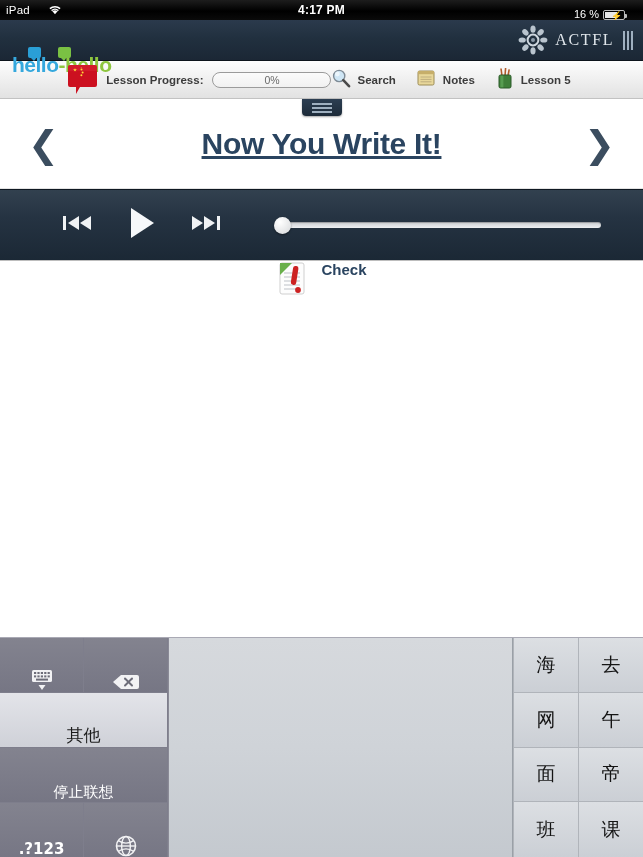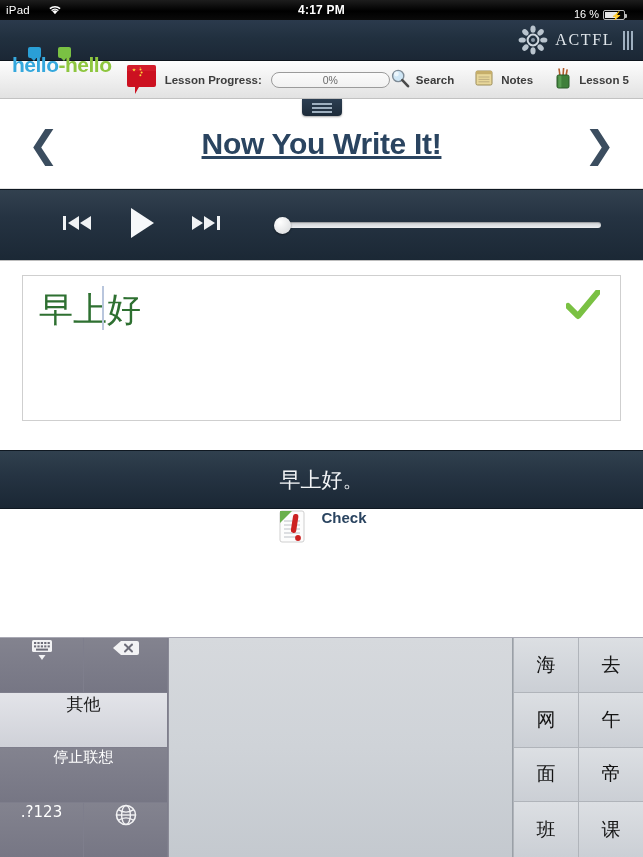--- a/index.html
+++ b/index.html
@@ -79,21 +79,21 @@
     font-family: "Liberation Serif", serif;
   }
   .bars { display: flex; gap: 2px; margin-left: 2px; }
   .bars i { display: block; width: 2px; height: 19px; background: #9fb0c0; }
 
   
   .toolbar {
     height: 38px;
     background: linear-gradient(to bottom, #fdfdfd 0%, #efefef 52%, #e2e2e2 100%);
     border-bottom: 1px solid #c2c2c2;
-    display: flex; align-items: center; justify-content: flex-end;
+    display: flex; align-items: center; justify-content: center;
     padding: 0 14px 0 10px;
   }
   .progress-group { display: flex; align-items: center; gap: 9px; }
   .flag-icon { width: 29px; height: 31px; position: relative; }
   .prog-label { font-size: 11.5px; font-weight: bold; color: #3c3c3c; }
   .prog-bar {
     width: 119px; height: 16px; border: 1px solid #9b9b9b; border-radius: 8px;
     background: linear-gradient(to bottom, #fbfbfb, #f1f1f1);
     display: flex; align-items: center; justify-content: center;
     font-size: 10.5px; color: #6a6a6a;
@@ -192,35 +192,35 @@
   
   .keyboard {
     position: absolute; left: 0; right: 0; bottom: 0; height: 220px;
     display: flex;
     background: linear-gradient(to bottom, #9a9aa6, #8b8b99);
     border-top: 1px solid #a9a9b4;
   }
   .kb-left { width: 168px; display: flex; flex-direction: column; }
   .kb-row { display: flex; }
   .key {
-    display: flex; align-items: flex-start; justify-content: center;
+    display: flex; align-items: flex-end; justify-content: center;
     color: #fff; font-size: 15px;
     border-right: 1px solid #7e7e8c;
     border-bottom: 1px solid #7e7e8c;
     background: linear-gradient(to bottom, #83838f 0%, #767684 100%);
     font-family: "DejaVu Sans", sans-serif;
     cursor: pointer;
   }
   .key.half { width: 84px; height: 55px; }
   .key.wide { width: 168px; height: 55px; }
   .key.light {
     background: linear-gradient(to bottom, #e3e4e9 0%, #cfd1d8 100%);
     color: #1b1b1b; font-size: 17px;
   }
-  .key.lastrow { border-bottom: none; }
+  .key.lastrow { border-bottom: none; font-weight: bold; }
 
   .kb-canvas {
     flex: 1;
     background: linear-gradient(to bottom, #d6d9dd 0%, #cfd3d8 50%, #c4c9cf 100%);
     border-left: 1px solid #8a8a96;
     border-right: 1px solid #9aa0a7;
   }
   .kb-right { width: 130px; display: flex; flex-direction: column; }
   .cand-row { display: flex; flex: 1; }
   .cand {
@@ -389,35 +389,21 @@
           <rect x="27" y="5" width="3" height="14" fill="#f0f2f4"></rect>
         </svg>
       </span>
     </div>
     <div class="seek">
       <div class="seek-track"></div>
       <div class="seek-knob"></div>
     </div>
   </div>
 
-  <div class="workspace">
-    <div class="answer-box">
-      <span class="answer-text">早上好</span>
-      <span class="caret"></span>
-      <span class="check-mark">
-        <svg width="34" height="30" viewBox="0 0 34 30">
-          <polyline points="2,16 12,26 32,2" fill="none" stroke="#7ac143" stroke-width="6" stroke-linecap="round" stroke-linejoin="round"></polyline>
-        </svg>
-      </span>
-    </div>
-  </div>
-
-  <div class="target-bar">
-    <span>早上好。</span>
-  </div>
+
 
   <div class="check-row">
     <span class="check-icon">
       <svg width="34" height="38" viewBox="0 0 34 38">
         <rect x="4" y="2" width="24" height="31" rx="2" fill="#fdfdfd" stroke="#cfcfcf" stroke-width="1"></rect>
         <g stroke="#c8ccd0" stroke-width="1.2">
           <line x1="8" y1="12" x2="24" y2="12"></line>
           <line x1="8" y1="16" x2="24" y2="16"></line>
           <line x1="8" y1="20" x2="24" y2="20"></line>
           <line x1="8" y1="24" x2="24" y2="24"></line>

